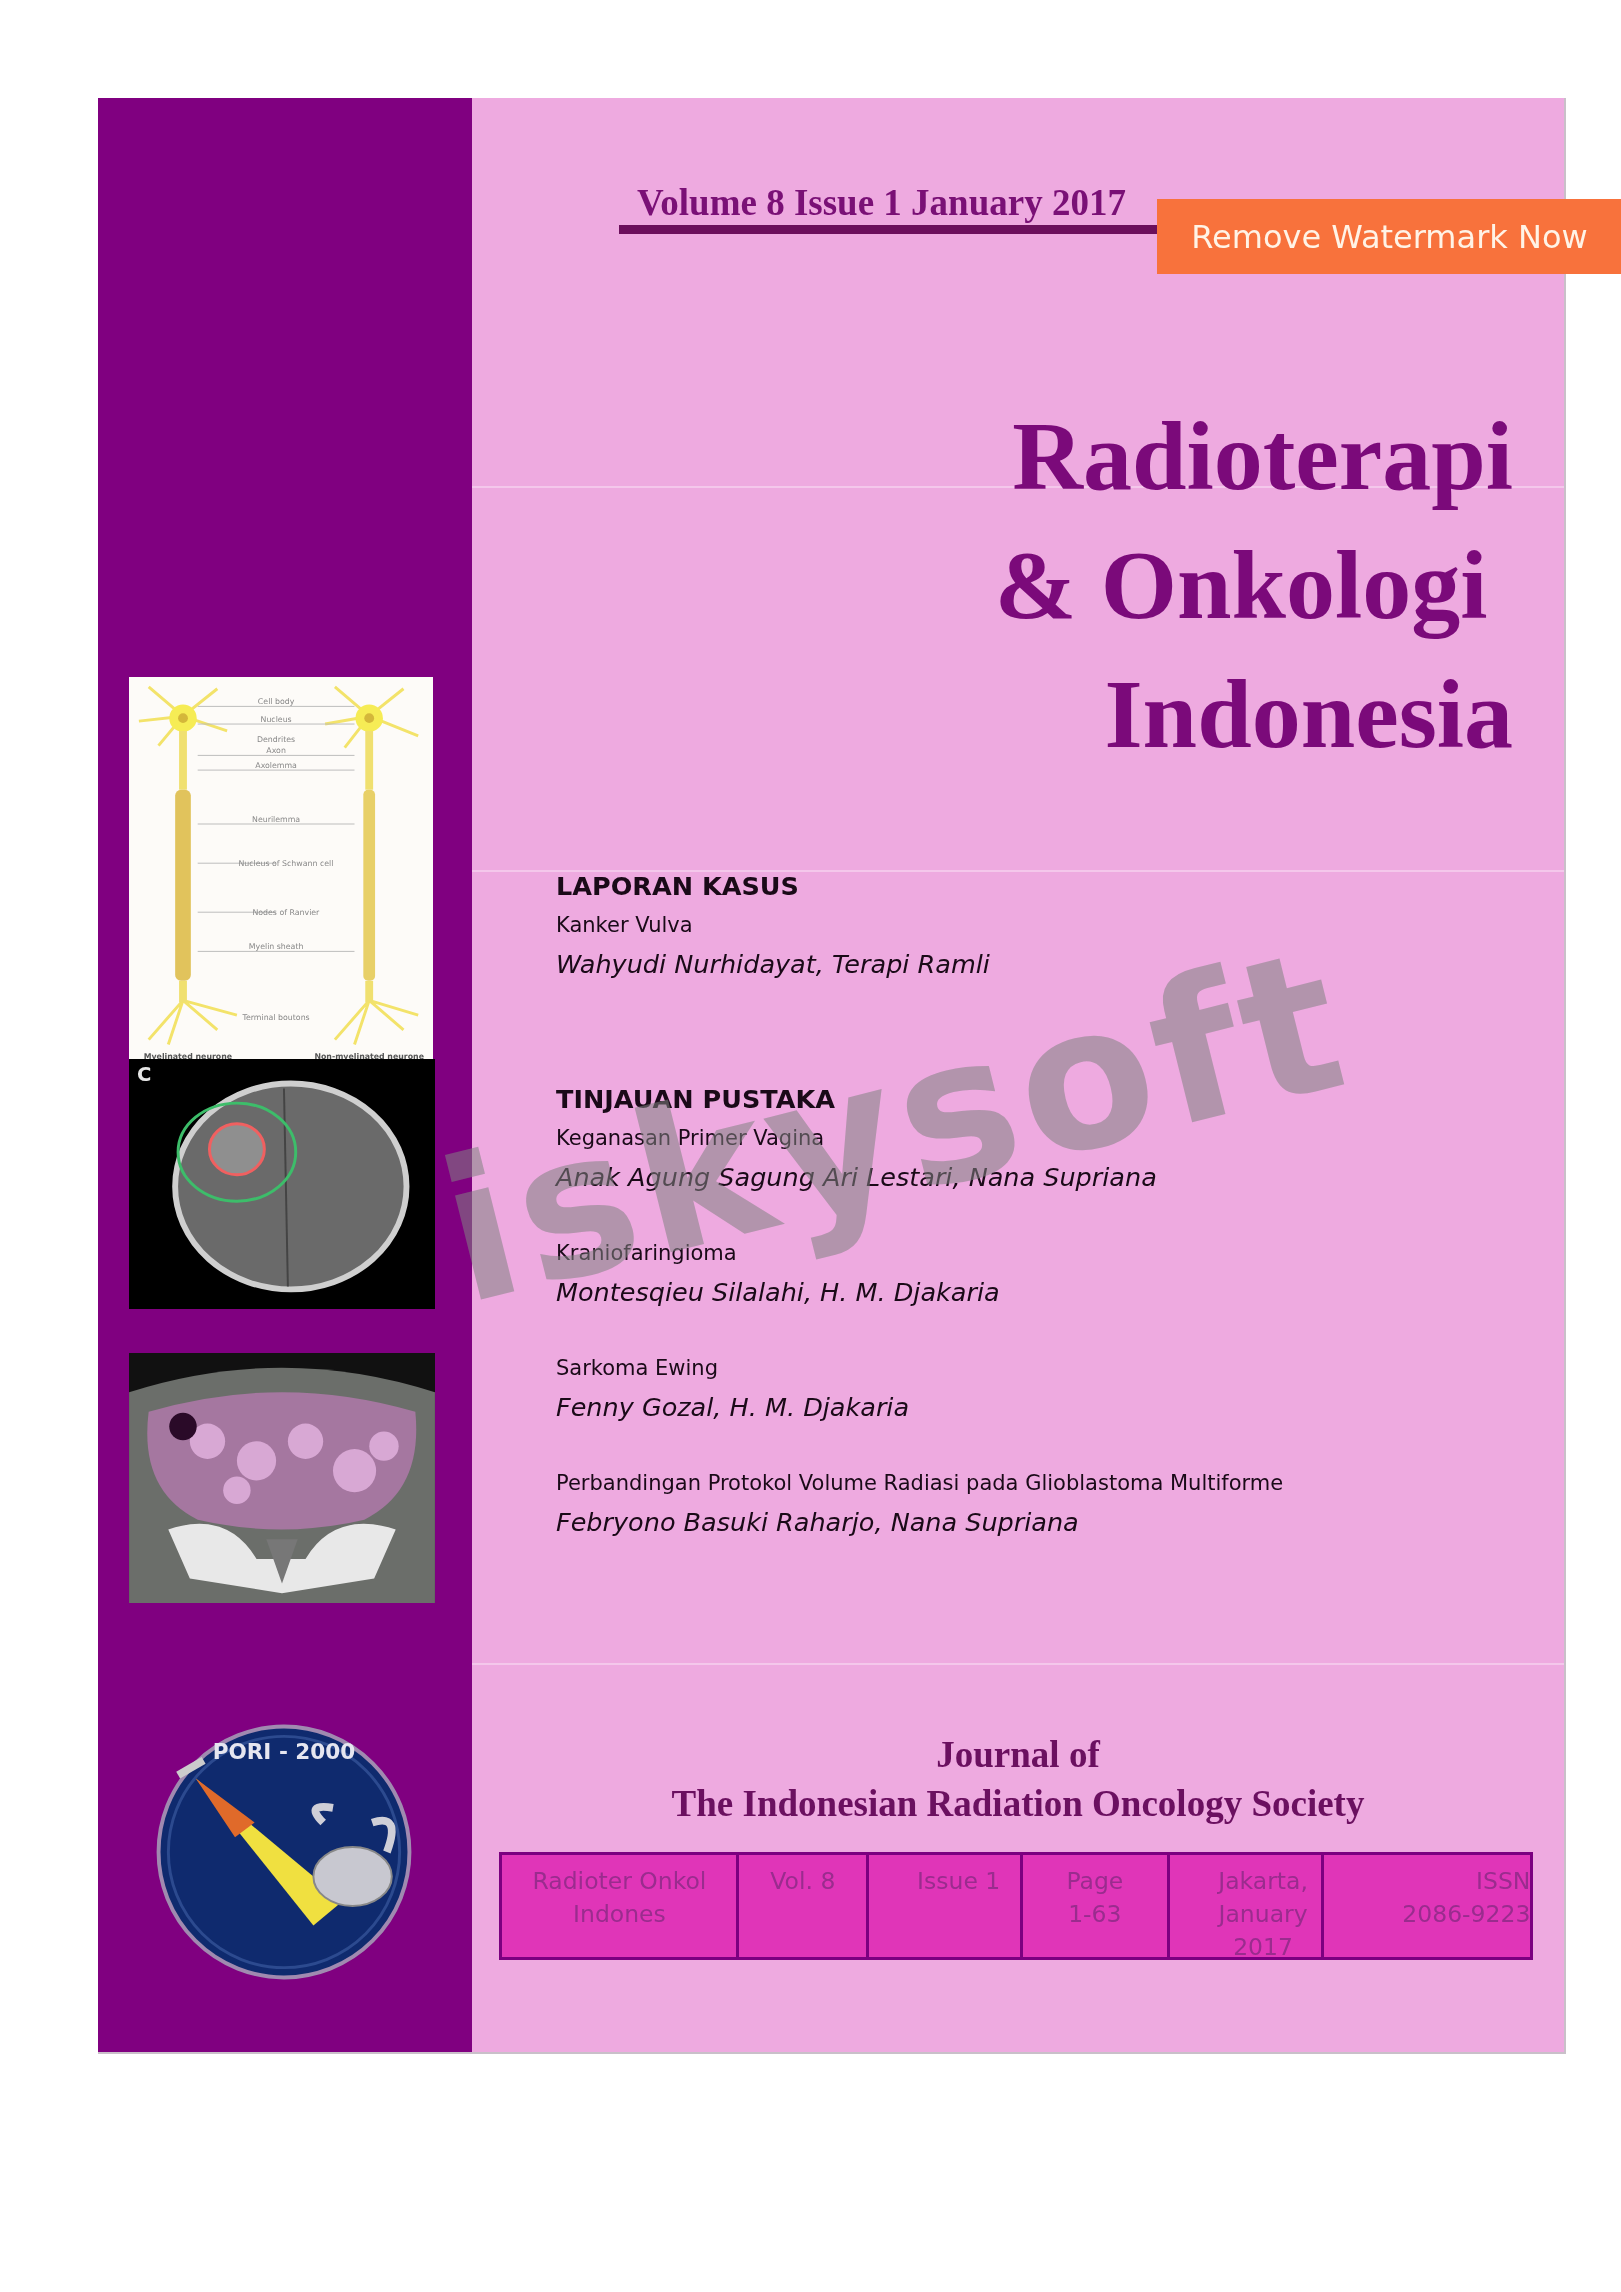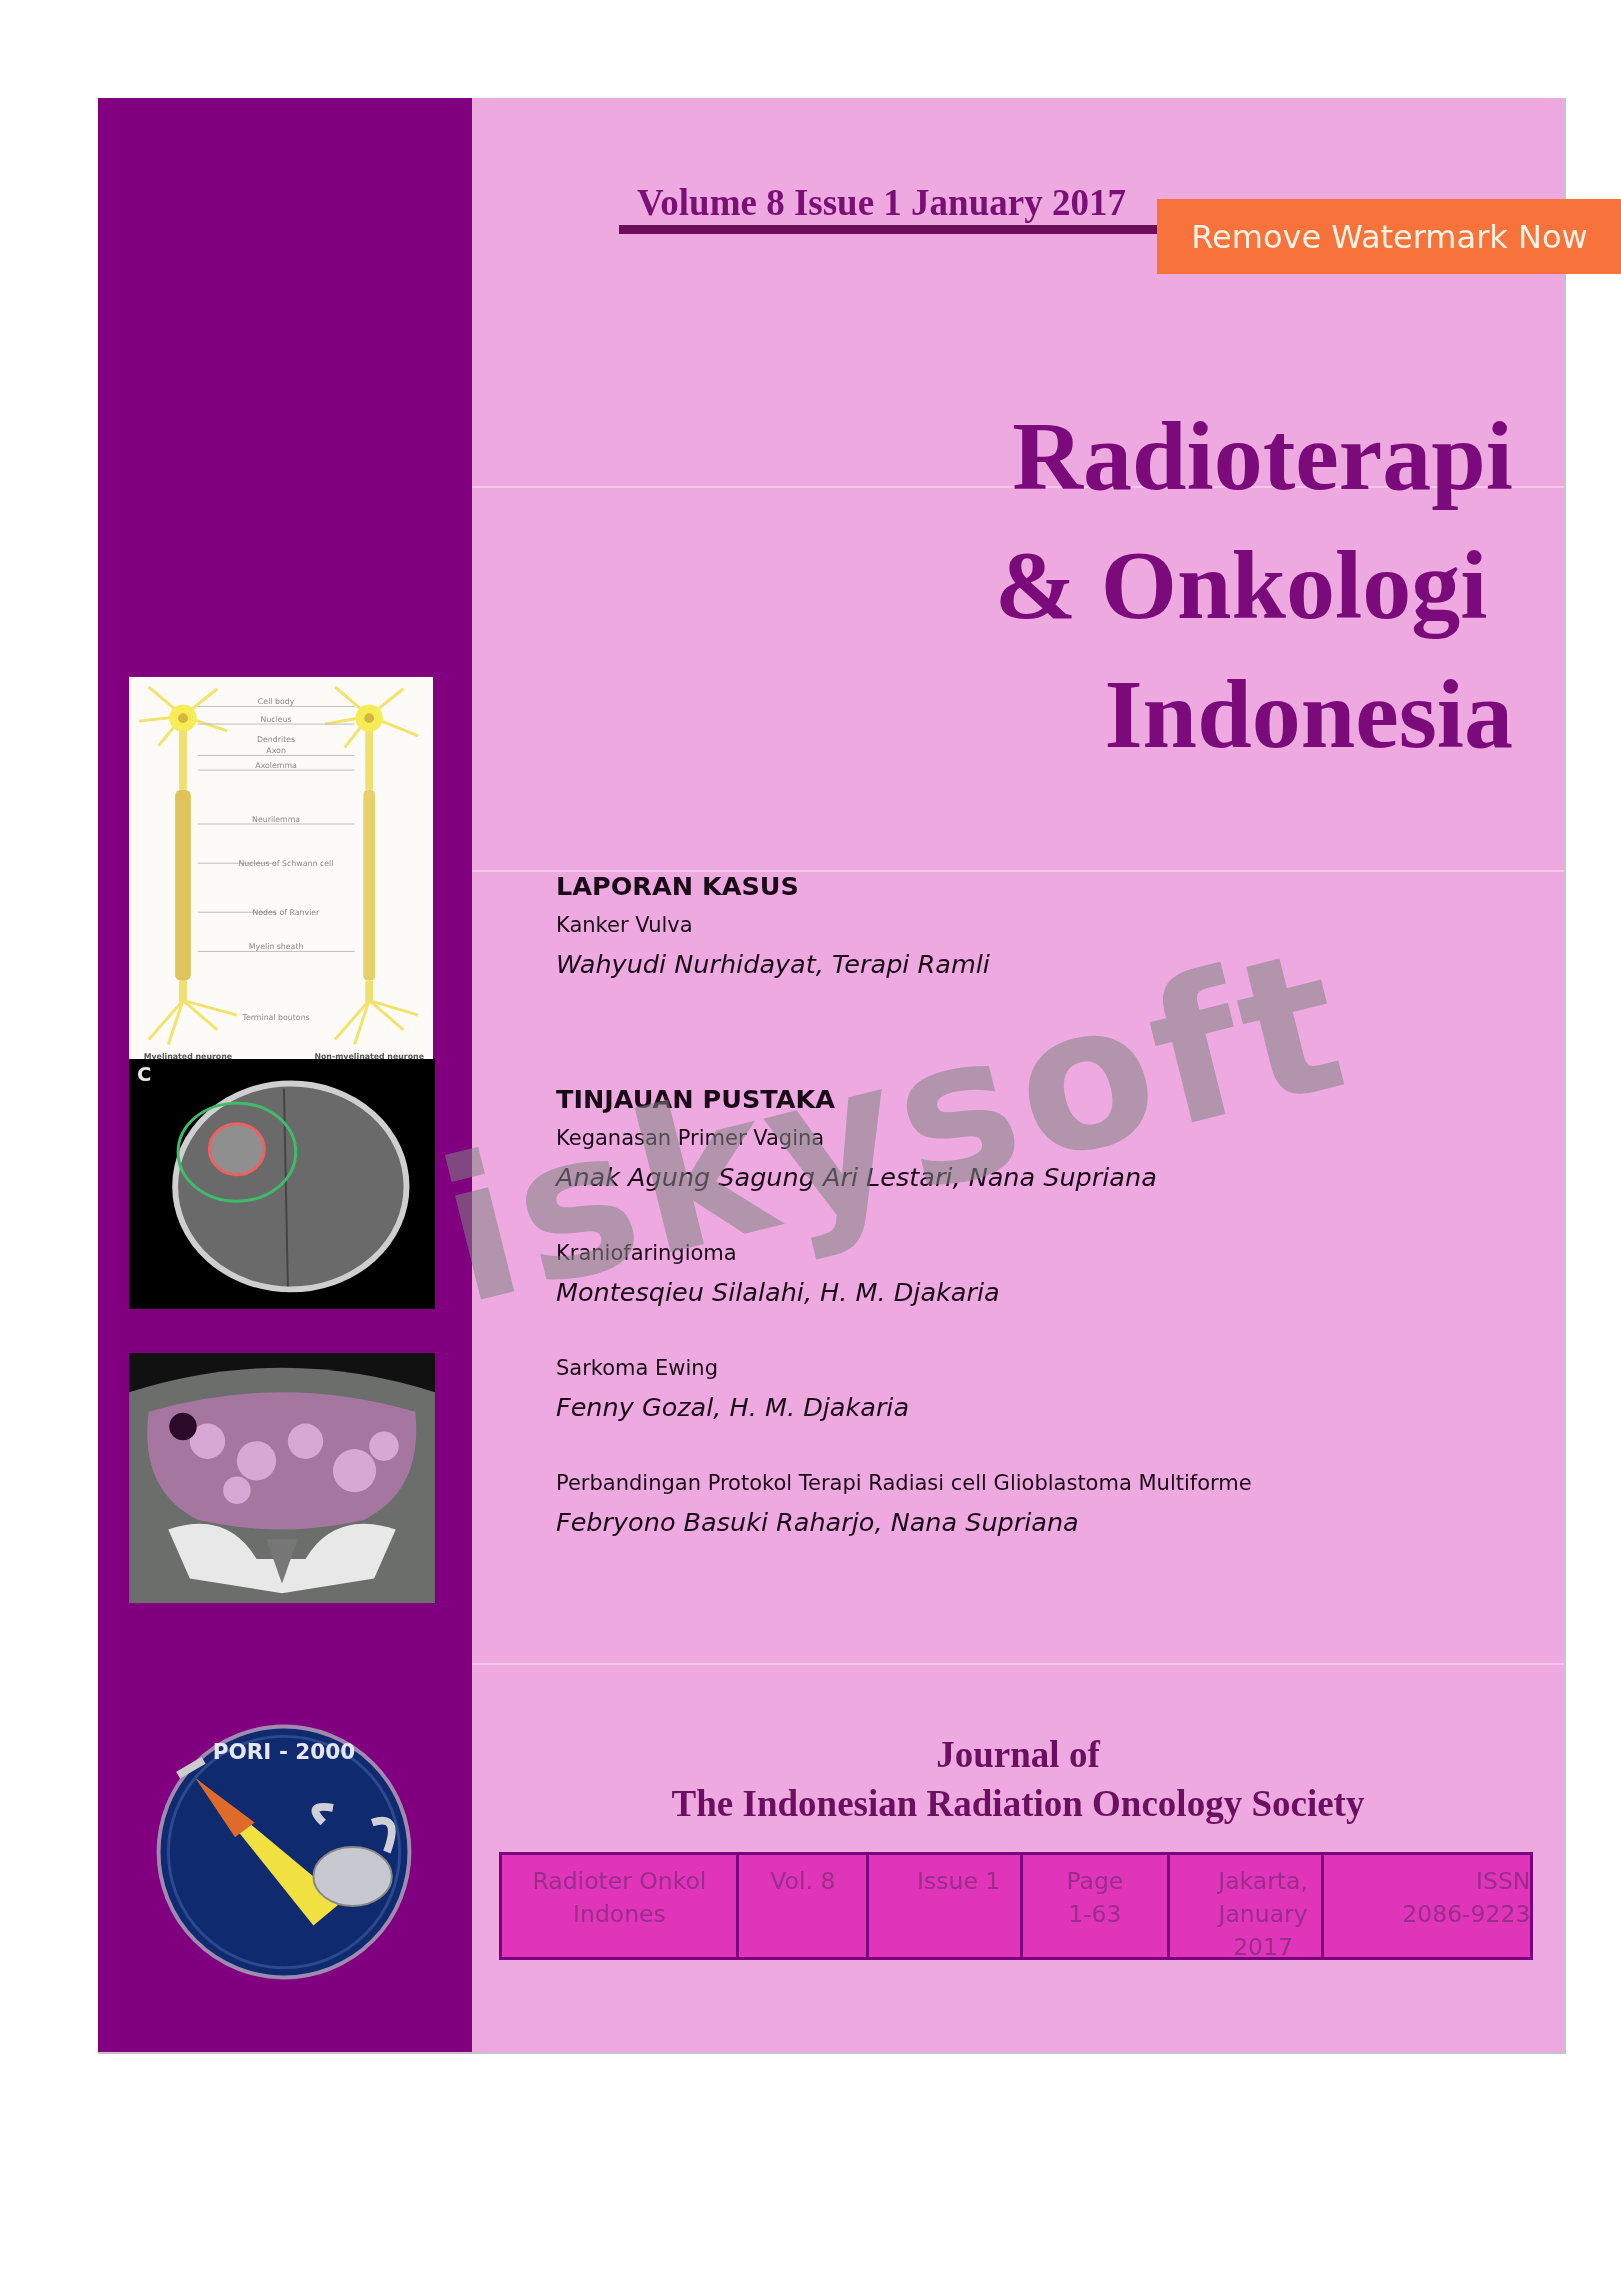--- a/index.html
+++ b/index.html
@@ -220,21 +220,21 @@
         </div>
         <div class="block">
           <div class="art-title">Kraniofaringioma</div>
           <div class="art-authors">Montesqieu Silalahi, H. M. Djakaria</div>
         </div>
         <div class="block">
           <div class="art-title">Sarkoma Ewing</div>
           <div class="art-authors">Fenny Gozal, H. M. Djakaria</div>
         </div>
         <div class="block">
-          <div class="art-title">Perbandingan Protokol Terapi Radiasi cell Glioblastoma Multiforme</div>
+          <div class="art-title">Perbandingan Protokol Volume Radiasi pada Glioblastoma Multiforme</div>
           <div class="art-authors">Febryono Basuki Raharjo, Nana Supriana</div>
         </div>
       </div>
     </div>
 
     <div class="journal">
       <div>Journal of</div>
       <div>The Indonesian Radiation Oncology Society</div>
     </div>
 

